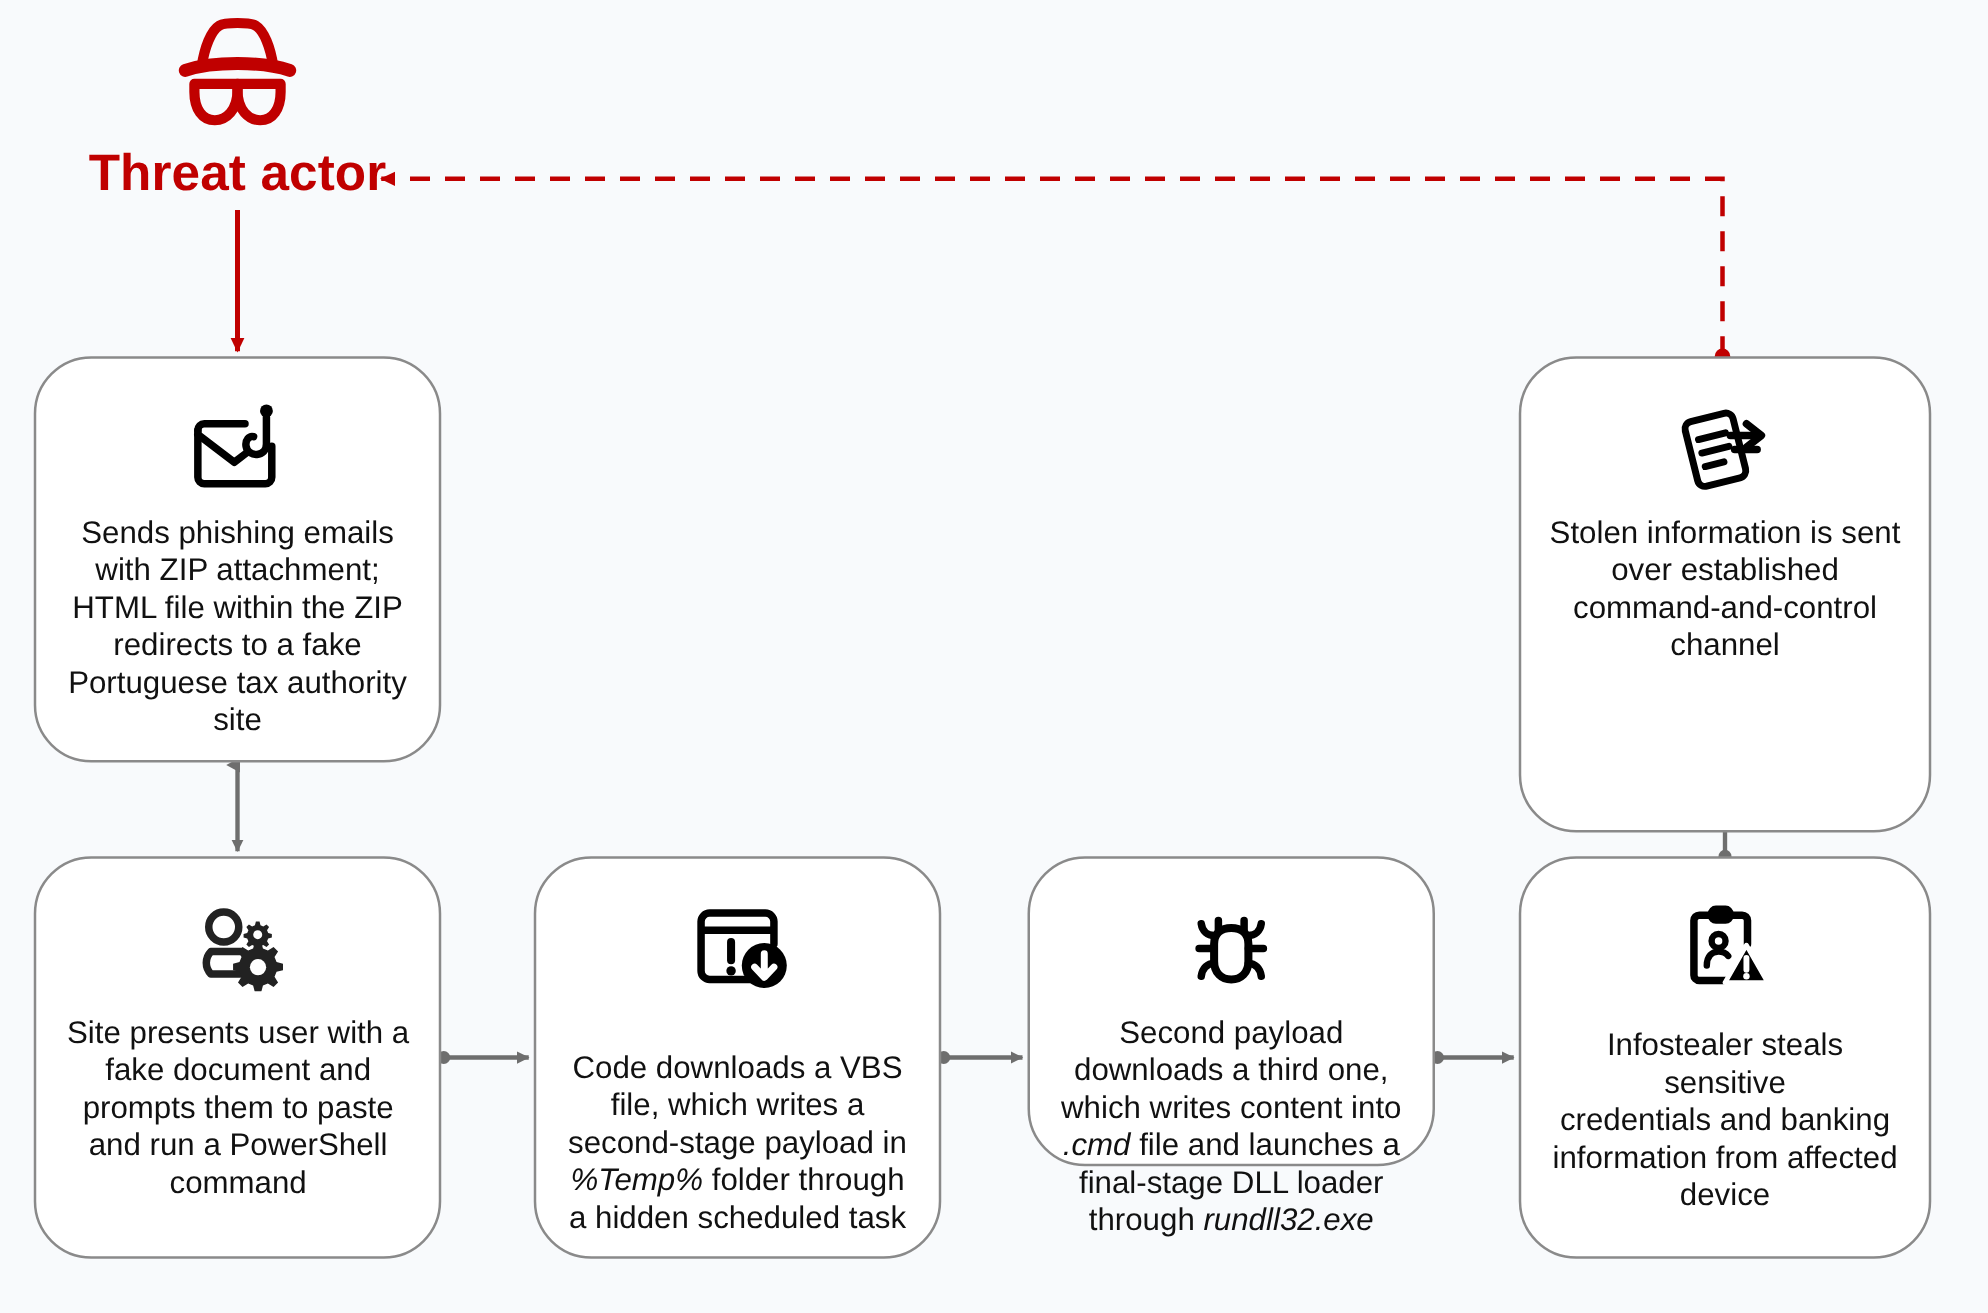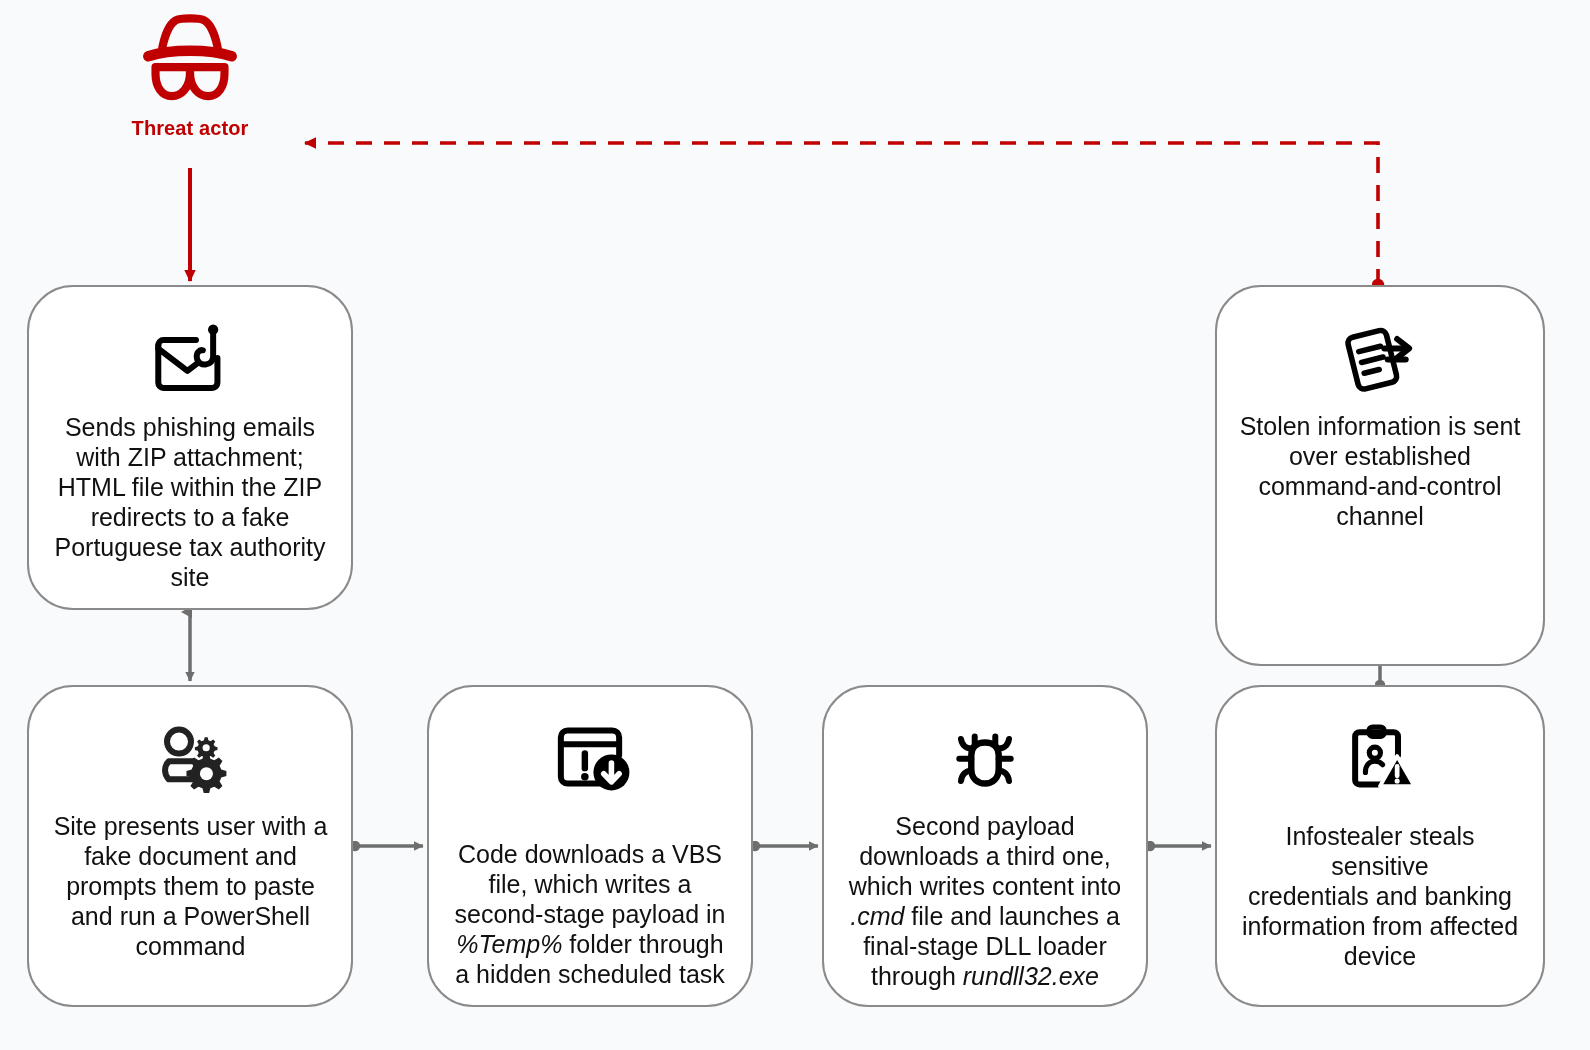--- a/index.html
+++ b/index.html
@@ -34,21 +34,21 @@
   }
   .actor-icon {
     display: block;
     margin: 0 auto;
     width: 110px;
     height: 98px;
   }
   .actor-label {
     display: block;
     margin-top: 10px;
-    font-size: 20px;
+    font-size: 41px;
     font-weight: bold;
     color: #c00000;
     letter-spacing: .1px;
     line-height: 1;
   }
 
   
   .card {
     position: absolute;
     background: #ffffff;
@@ -69,25 +69,25 @@
     font-size: 25px;
     line-height: 1.20;
     color: #111111;
     text-align: center;
     width: 100%;
     white-space: pre-line;
   }
   .card-text i { font-style: italic; }
 
   
-  #card-phishing   { left: 27px;   top: 285px; width: 326px; height: 325px; justify-content: center; }
+  #card-phishing   { left: 27px;   top: 285px; width: 326px; height: 325px; }
   #card-c2         { left: 1215px; top: 285px; width: 330px; height: 381px; }
   #card-fakedoc    { left: 27px;   top: 685px; width: 326px; height: 322px; padding-left: 19px; }
   #card-vbs        { left: 427px;  top: 685px; width: 326px; height: 322px; justify-content: space-between; }
-  #card-payload2   { left: 822px;  top: 685px; width: 326px; height: 322px; }
+  #card-payload2   { left: 822px;  top: 685px; width: 326px; height: 248px; }
   #card-infosteal  { left: 1215px; top: 685px; width: 330px; height: 322px; gap: 10px; }
 
   #card-payload2 .card-text { overflow: visible; }
 </style>
 </head>
 <body>
 
 <div id="stage">
 
   <svg id="wires" viewBox="0 0 1590 1050">

